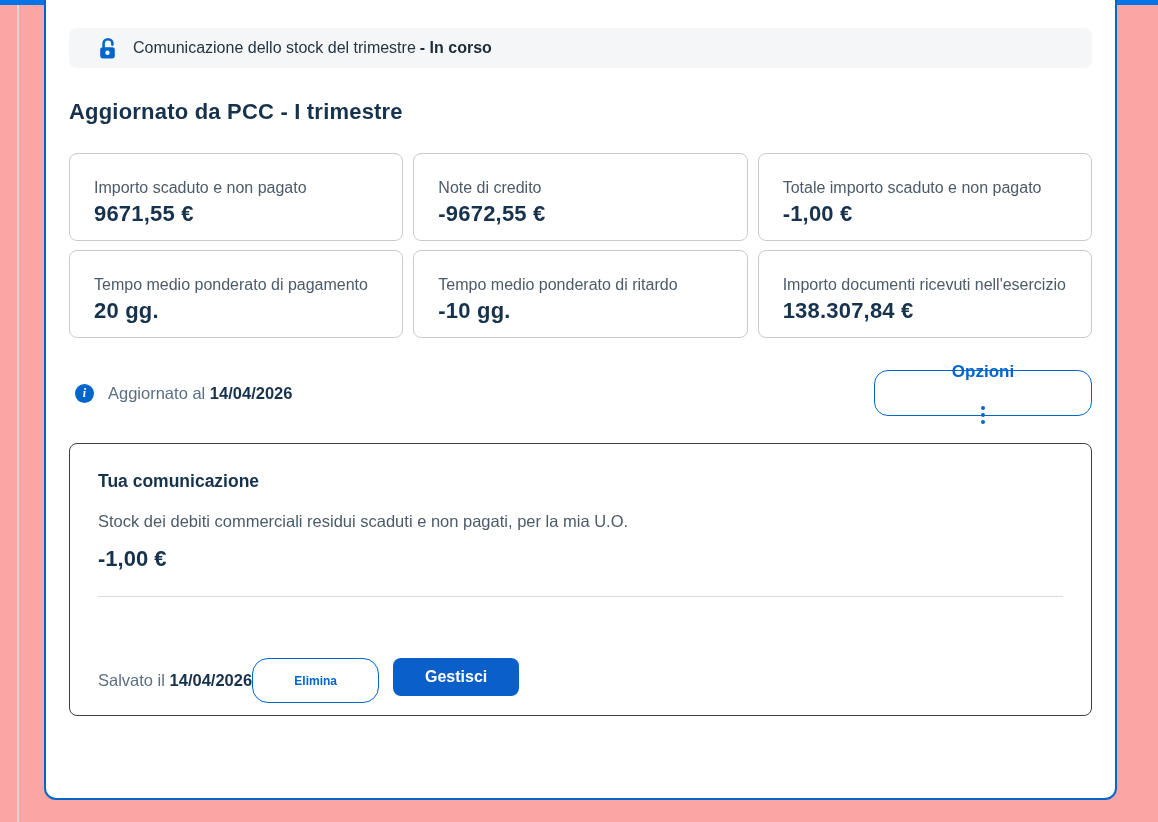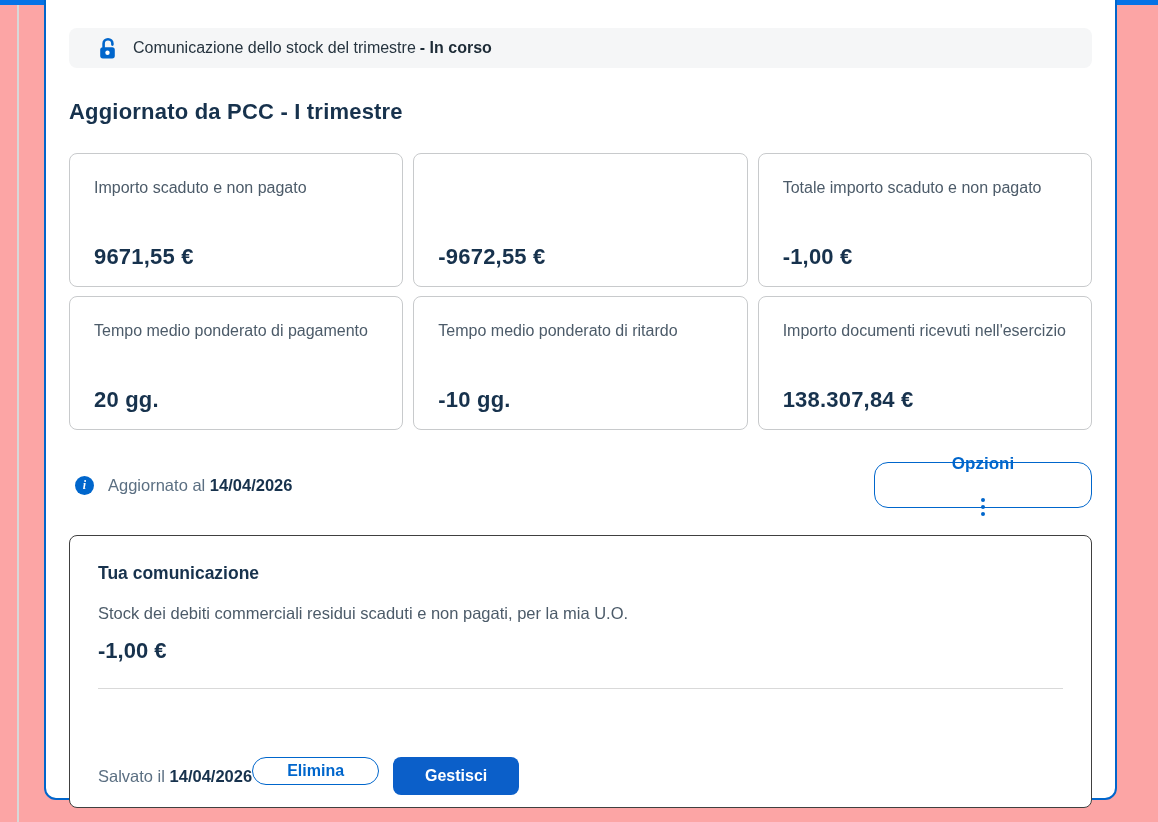--- a/index.html
+++ b/index.html
@@ -55,21 +55,21 @@
   }
   
   .cards-grid {
     margin-top:28px;
     display:grid;
     grid-template-columns:repeat(3, 1fr);
     column-gap:10px;
     row-gap:9px;
   }
   .stat-card {
-    height:134px;
+    height:88px;
     border:1px solid #c8cacc;
     border-radius:8px;
     padding:21px 24px 16px 24px;
     display:flex;
     flex-direction:column;
     background:#fff;
   }
   .stat-label {
     font-size:16px;
     line-height:26px;
@@ -160,26 +160,26 @@
   }
   .comm-footer {
     margin-top:auto;
     display:flex;
     align-items:center;
   }
   .saved-text { font-size:16.5px; color:#5b6f82; }
   .saved-text .date { font-weight:bold; color:#17324d; }
   .footer-actions { display:flex; gap:14px; }
   .btn-outline {
-    width:127px; height:28px;
+    width:127px; height:45px;
     background:#ffffff;
     border:1.5px solid #0066cc;
     border-radius:16px;
     color:#0066cc;
-    font-size:16px;
+    font-size:12px;
     font-weight:600;
     cursor:pointer;
     font-family:inherit;
   }
   .btn-primary {
     width:126px; height:38px;
     background:#0b5fc9;
     border:none;
     border-radius:8px;
     color:#ffffff;
@@ -212,20 +212,21 @@
     </div>
 
     <div class="section-title">Aggiornato da PCC - I trimestre</div>
 
     <div class="cards-grid">
       <div class="stat-card">
         <div class="stat-label">Importo scaduto e non pagato</div>
         <div class="stat-value">9671,55 €</div>
       </div>
       <div class="stat-card">
+        <div class="stat-label">Note di credito</div>
         <div class="stat-value">-9672,55 €</div>
       </div>
       <div class="stat-card">
         <div class="stat-label">Totale importo scaduto e non pagato</div>
         <div class="stat-value">-1,00 €</div>
       </div>
       <div class="stat-card">
         <div class="stat-label">Tempo medio ponderato di pagamento</div>
         <div class="stat-value">20 gg.</div>
       </div>

